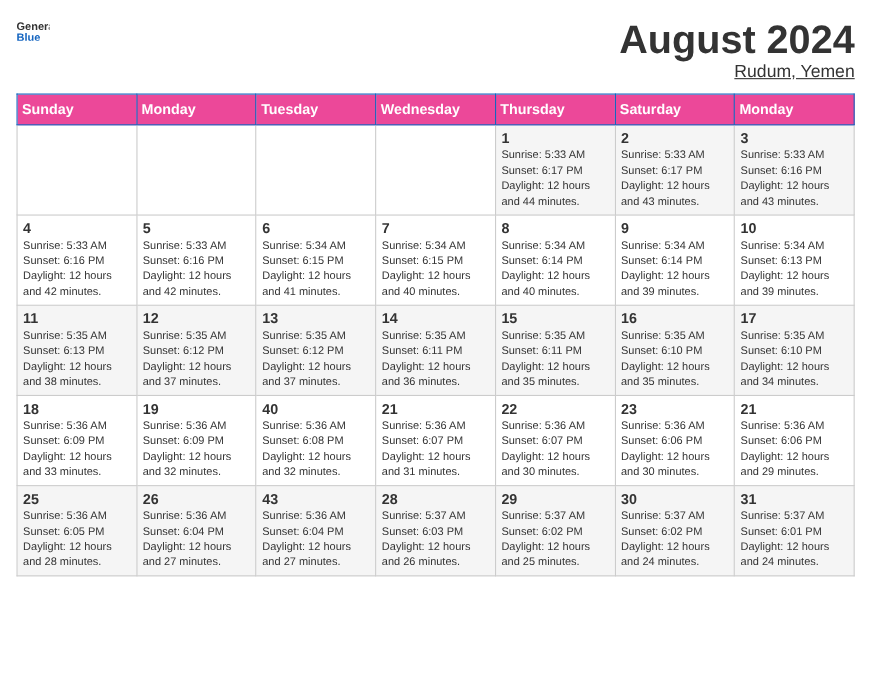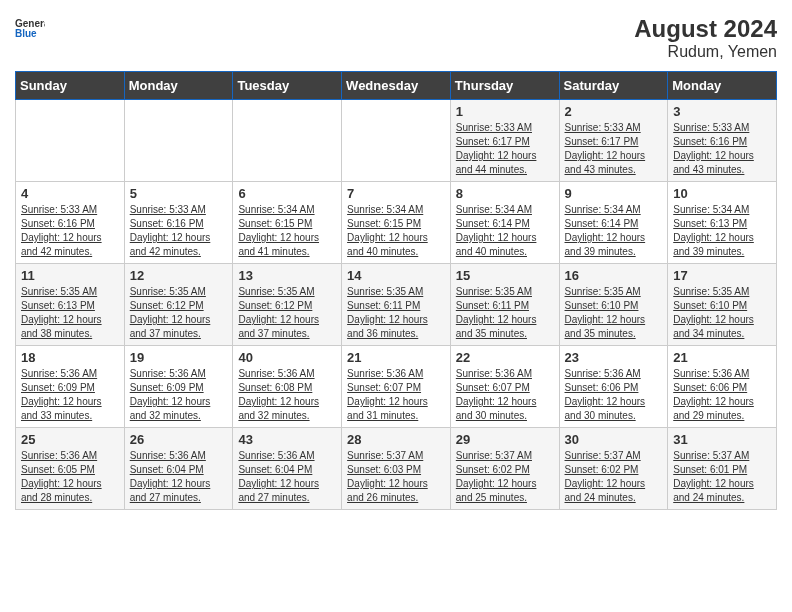--- a/index.html
+++ b/index.html
@@ -22,35 +22,36 @@
       gap: 4px;
     }
     .logo-icon {
       width: 30px;
       height: 22px;
     }
     .title-block {
       text-align: right;
     }
     .month-year {
-      font-size: 24px;
+      font-size: 36px;
       font-weight: bold;
       color: #333;
     }
     .location {
       font-size: 16px;
       color: #333;
+      text-decoration: underline;
     }
     table {
       width: 100%;
       border-collapse: collapse;
       table-layout: fixed;
     }
     thead tr {
-      background-color: #404040;
+      background-color: #ec4899;
       color: white;
     }
     thead th {
       padding: 6px 4px;
       font-size: 13px;
       font-weight: bold;
       text-align: left;
       border: 1px solid #1565c0;
     }
     tbody tr {
@@ -70,21 +71,20 @@
     .day-num {
       font-weight: bold;
       font-size: 13px;
       margin-bottom: 2px;
       display: block;
     }
     .day-info {
       font-size: 10px;
       line-height: 1.4;
       color: #333;
-      text-decoration: underline;
     }
     .empty-cell {
       background: #fff !important;
     }
   </style>
 </head>
 <body>
 
 <div class="header">
   <div class="logo">

